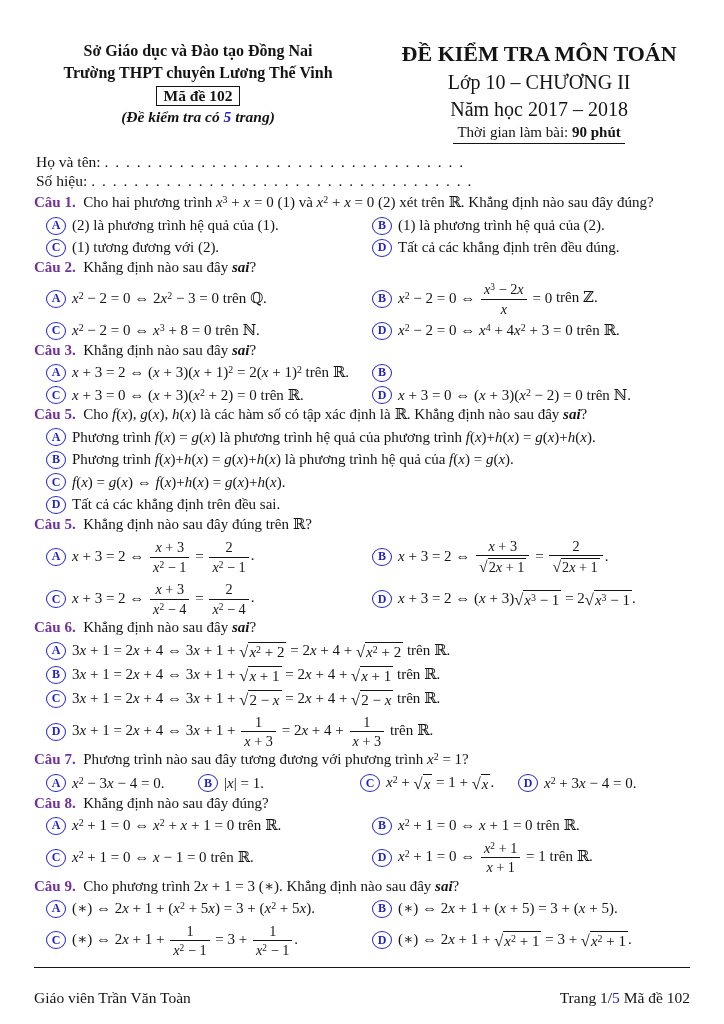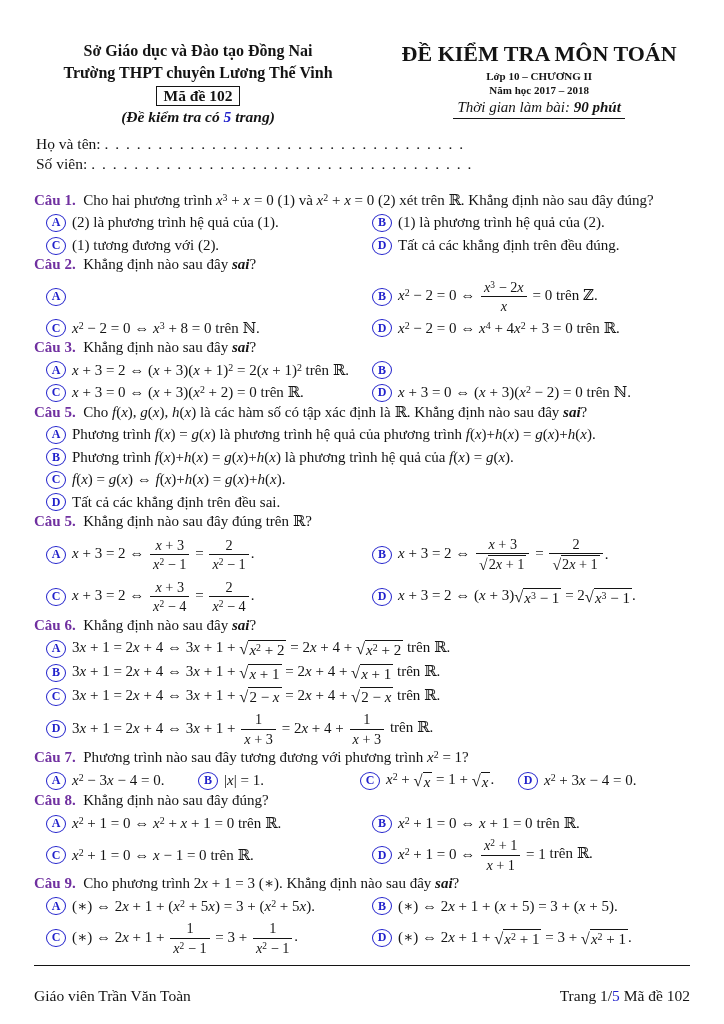--- a/index.html
+++ b/index.html
@@ -2,36 +2,36 @@
 <html style="--blue: #2222cc; --purple: #7030a0;"><head>
 <meta charset="utf-8">
 <style>
   *{margin:0;padding:0;box-sizing:border-box;}
   html,body{background:#fff;}
   body{width:724px;height:1024px;overflow:hidden;
        font-family:"Liberation Serif","DejaVu Serif",serif;color:#141414;font-size:15px;}
   .page{width:724px;height:784px;padding:40px 34px 26px 34px;display:flex;flex-direction:column;}
   .blue{color:var(--blue);}
   .bold{font-weight:bold;}
-  .ital{font-style:italic;text-align:right;}
+  .ital{text-align:right;}
   
   .header{display:flex;justify-content:space-between;align-items:flex-start;}
   .h-left{width:50%;text-align:center;}
   .h-left .ln{font-weight:bold;font-size:16px;line-height:1.35;}
   .code-box{display:inline-block;border:1px solid #141414;padding:0 7px;font-weight:bold;font-size:15.5px;margin:3px 0 2px 0;}
   .pages-note{font-weight:bold;font-style:italic;font-size:15.5px;}
   .h-right{width:46%;text-align:center;}
   .h-right .t1{font-weight:bold;font-size:22px;line-height:1.3;}
-  .h-right .ln{font-weight:bold;font-size:11px;line-height:1.35;}
+  .h-right .ln{font-weight:normal;font-size:20px;line-height:1.35;}
   .duration{display:inline-block;font-size:15px;border-bottom:1.2px solid #141414;padding:0 4px 2px 4px;margin-top:1px;}
   
   .student{margin:8px 0 2px 2px;font-size:15.5px;line-height:1.25;}
   .dots{letter-spacing:1.5px;}
   
-  .questions{flex:1;display:flex;flex-direction:column;justify-content:space-between;margin-top:16px;}
+  .questions{flex:1;display:flex;flex-direction:column;justify-content:space-between;margin-top:1px;}
   .qlabel{color:var(--purple);font-weight:bold;}
   .stem{line-height:1.3;}
   .em{font-weight:bold;font-style:italic;}
   .options{margin:3px 0 0 12px;}
   .options.cols2{display:grid;grid-template-columns:1fr 1fr;column-gap:8px;row-gap:3px;align-items:center;}
   .options.rows{display:flex;flex-direction:column;gap:3px;}
   .options.cols4{display:grid;grid-template-columns:152px 162px 158px 1fr;align-items:center;}
   .option{display:flex;align-items:center;line-height:1.3;}
   .circ{flex:none;display:inline-flex;align-items:center;justify-content:center;
         min-width:20px;height:18px;border:1.5px solid var(--blue);border-radius:50%;
@@ -66,21 +66,21 @@
     <div class="h-right">
       <div class="t1">ĐỀ KIỂM TRA MÔN TOÁN</div>
       <div class="ln">Lớp 10 – CHƯƠNG II</div>
       <div class="ln">Năm học 2017 – 2018</div>
       <div class="duration"><span class="ital">Thời gian làm bài: </span><span class="ital bold">90 phút</span></div>
     </div>
   </div>
 
   <div class="student">
     <div><span>Họ và tên:</span> <span class="dots">. . . . . . . . . . . . . . . . . . . . . . . . . . . . . . . . . .</span></div>
-    <div><span>Số viên:</span> <span class="dots">. . . . . . . . . . . . . . . . . . . . . . . . . . . . . . . . . . . .</span></div>
+    <div><span>Số hiệu:</span> <span class="dots">. . . . . . . . . . . . . . . . . . . . . . . . . . . . . . . . . . . .</span></div>
   </div>
 
   <main class="questions">
       <div class="question">
         <div class="stem"><span class="qlabel">Câu 1.</span> Cho hai phương trình <span class="math"><i>x</i><sup>3</sup> + <i>x</i> = 0 (1)</span> và <span class="math"><i>x</i><sup>2</sup> + <i>x</i> = 0 (2)</span> xét trên ℝ. Khẳng định nào sau đây đúng?</div>
         <div class="options cols2">
           <div class="option">
             <span class="circ">A</span>
             <span class="ocontent">(2) là phương trình hệ quả của (1).</span>
           </div>
@@ -96,20 +96,21 @@
             <span class="circ">D</span>
             <span class="ocontent">Tất cả các khẳng định trên đều đúng.</span>
           </div>
         </div>
       </div>
       <div class="question">
         <div class="stem"><span class="qlabel">Câu 2.</span> Khẳng định nào sau đây <b class="em">sai</b>?</div>
         <div class="options cols2">
           <div class="option">
             <span class="circ">A</span>
+            <span class="ocontent"><span class="math"><i>x</i><sup>2</sup> − 2 = 0 ⇔ 2<i>x</i><sup>2</sup> − 3 = 0</span> trên ℚ.</span>
           </div>
           <div class="option">
             <span class="circ">B</span>
             <span class="ocontent"><span class="math"><i>x</i><sup>2</sup> − 2 = 0 ⇔ <span class="frac">
                   <span class="fnum"><i>x</i><sup>3</sup> − 2<i>x</i></span>
                   <span class="fden"><i>x</i></span>
                 </span> = 0</span> trên ℤ.</span>
           </div>
           <div class="option">
             <span class="circ">C</span>

